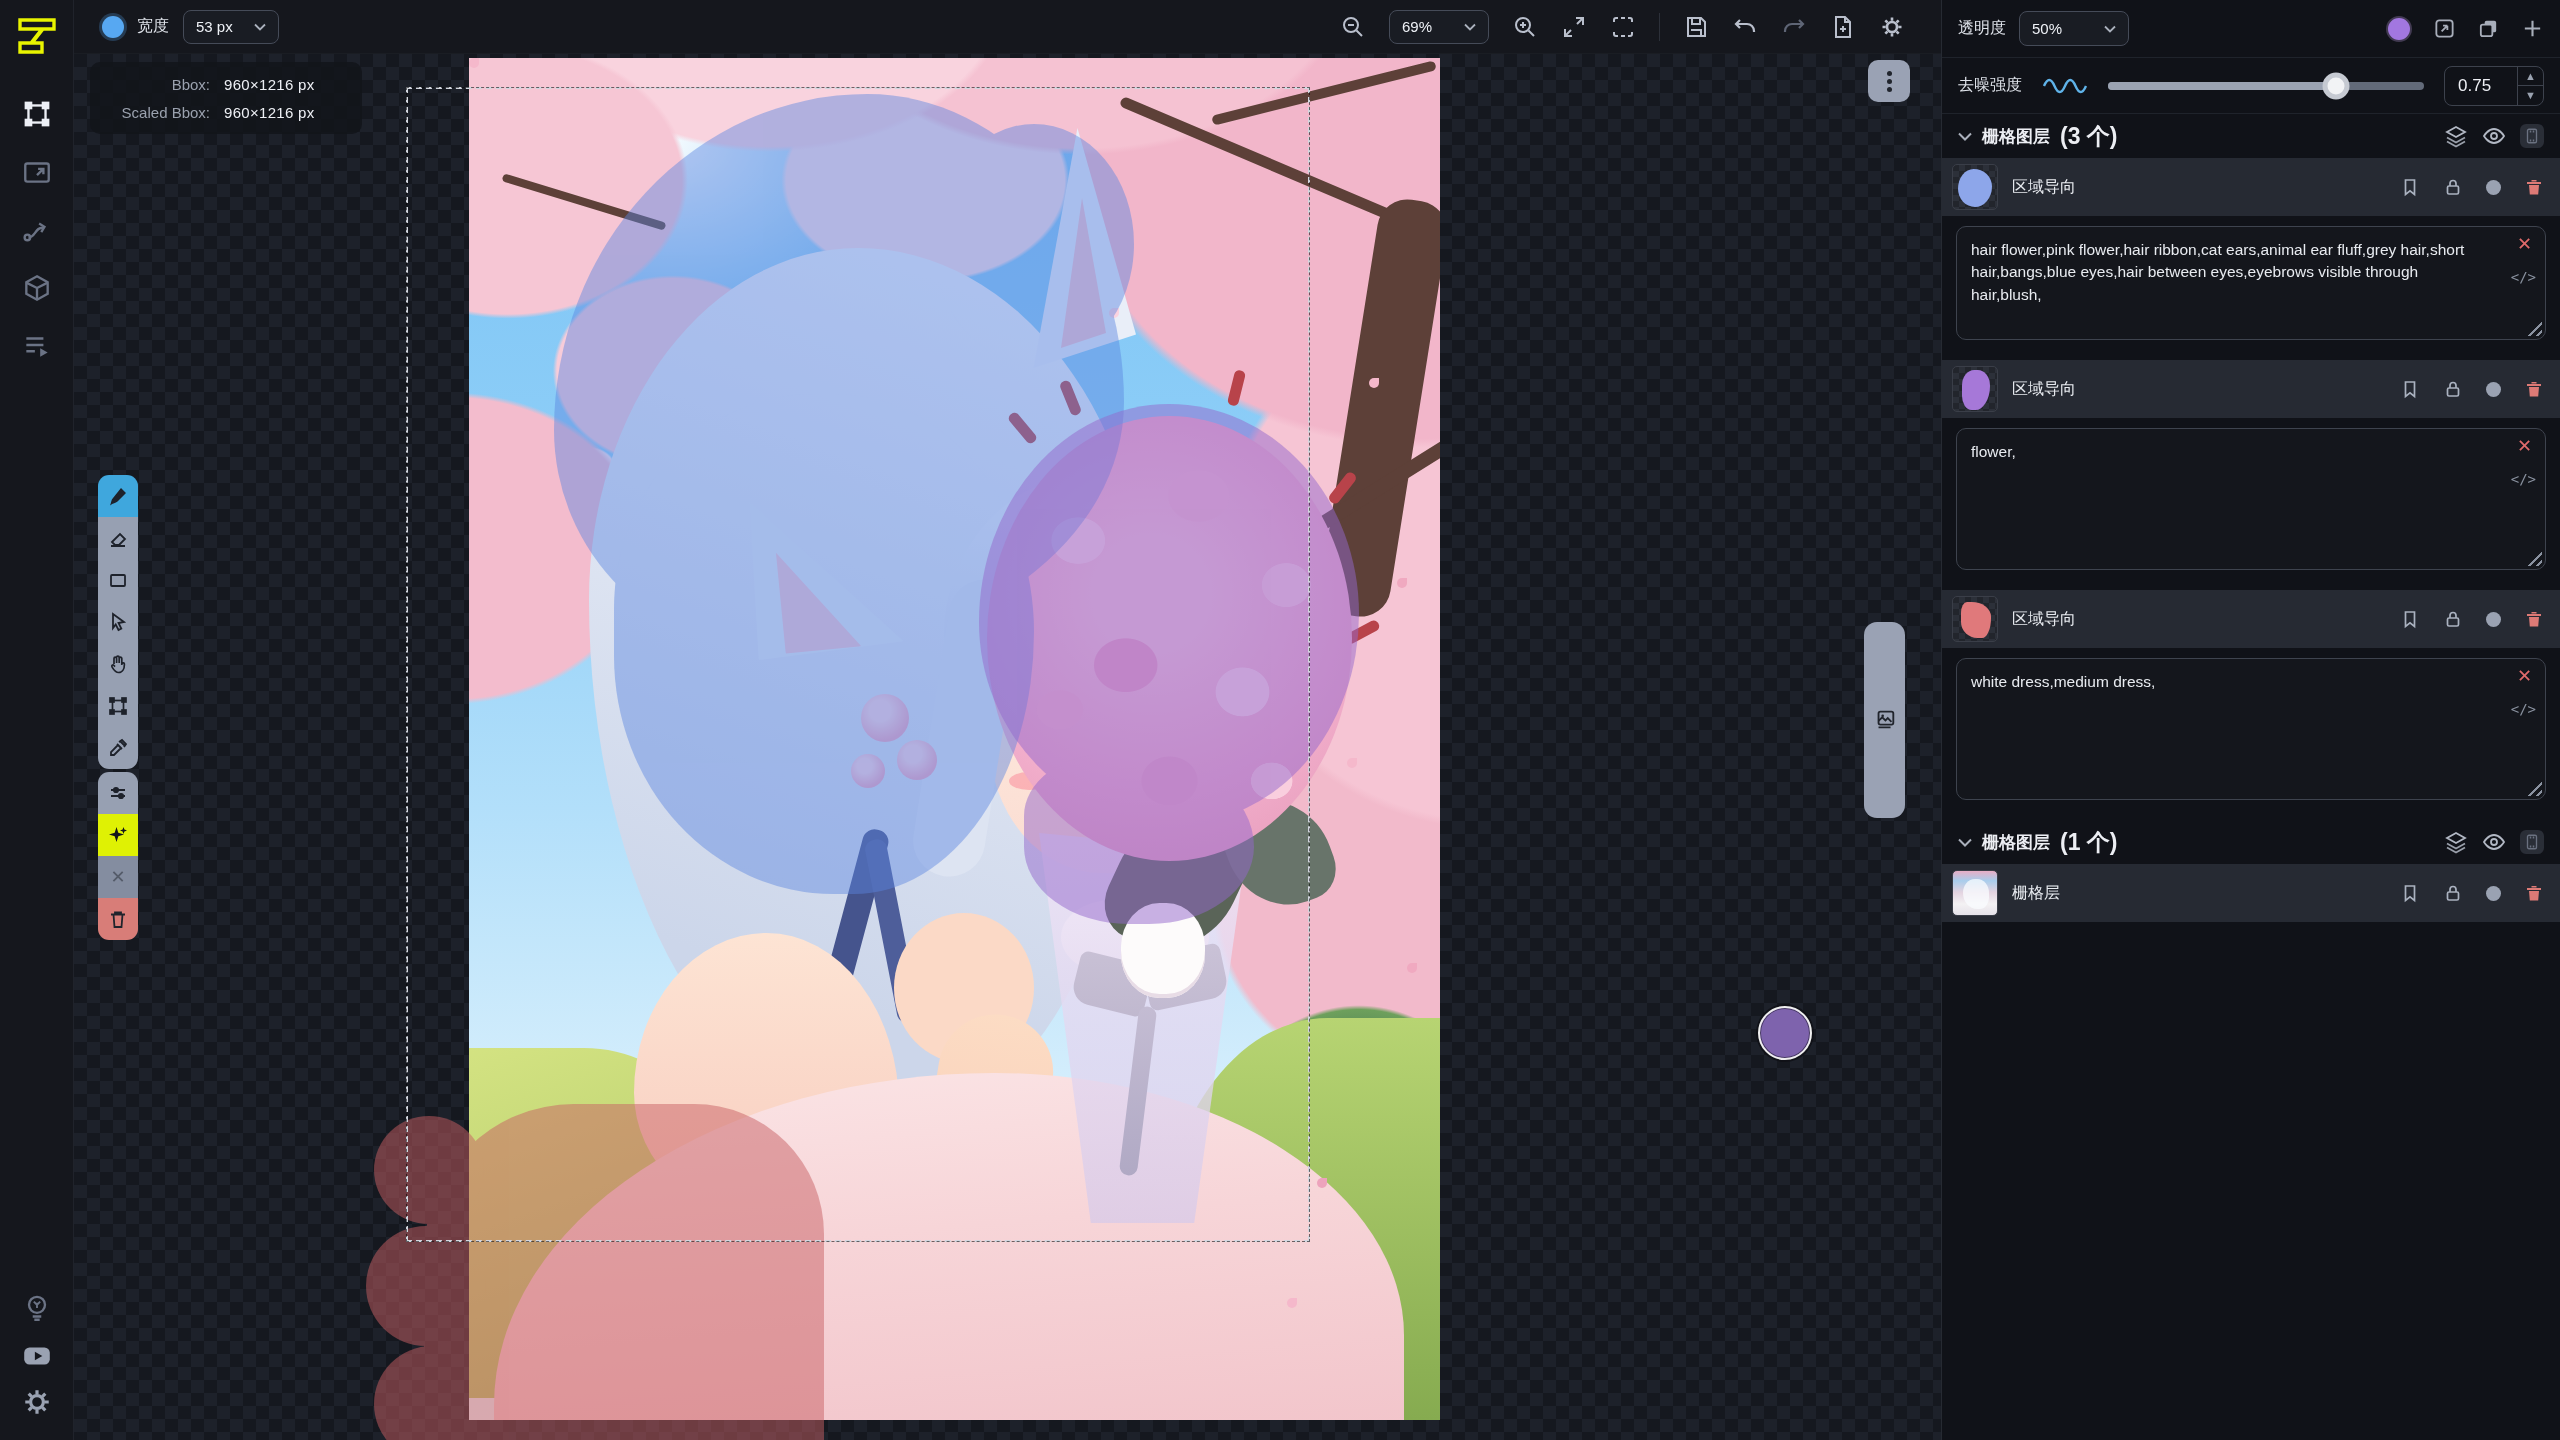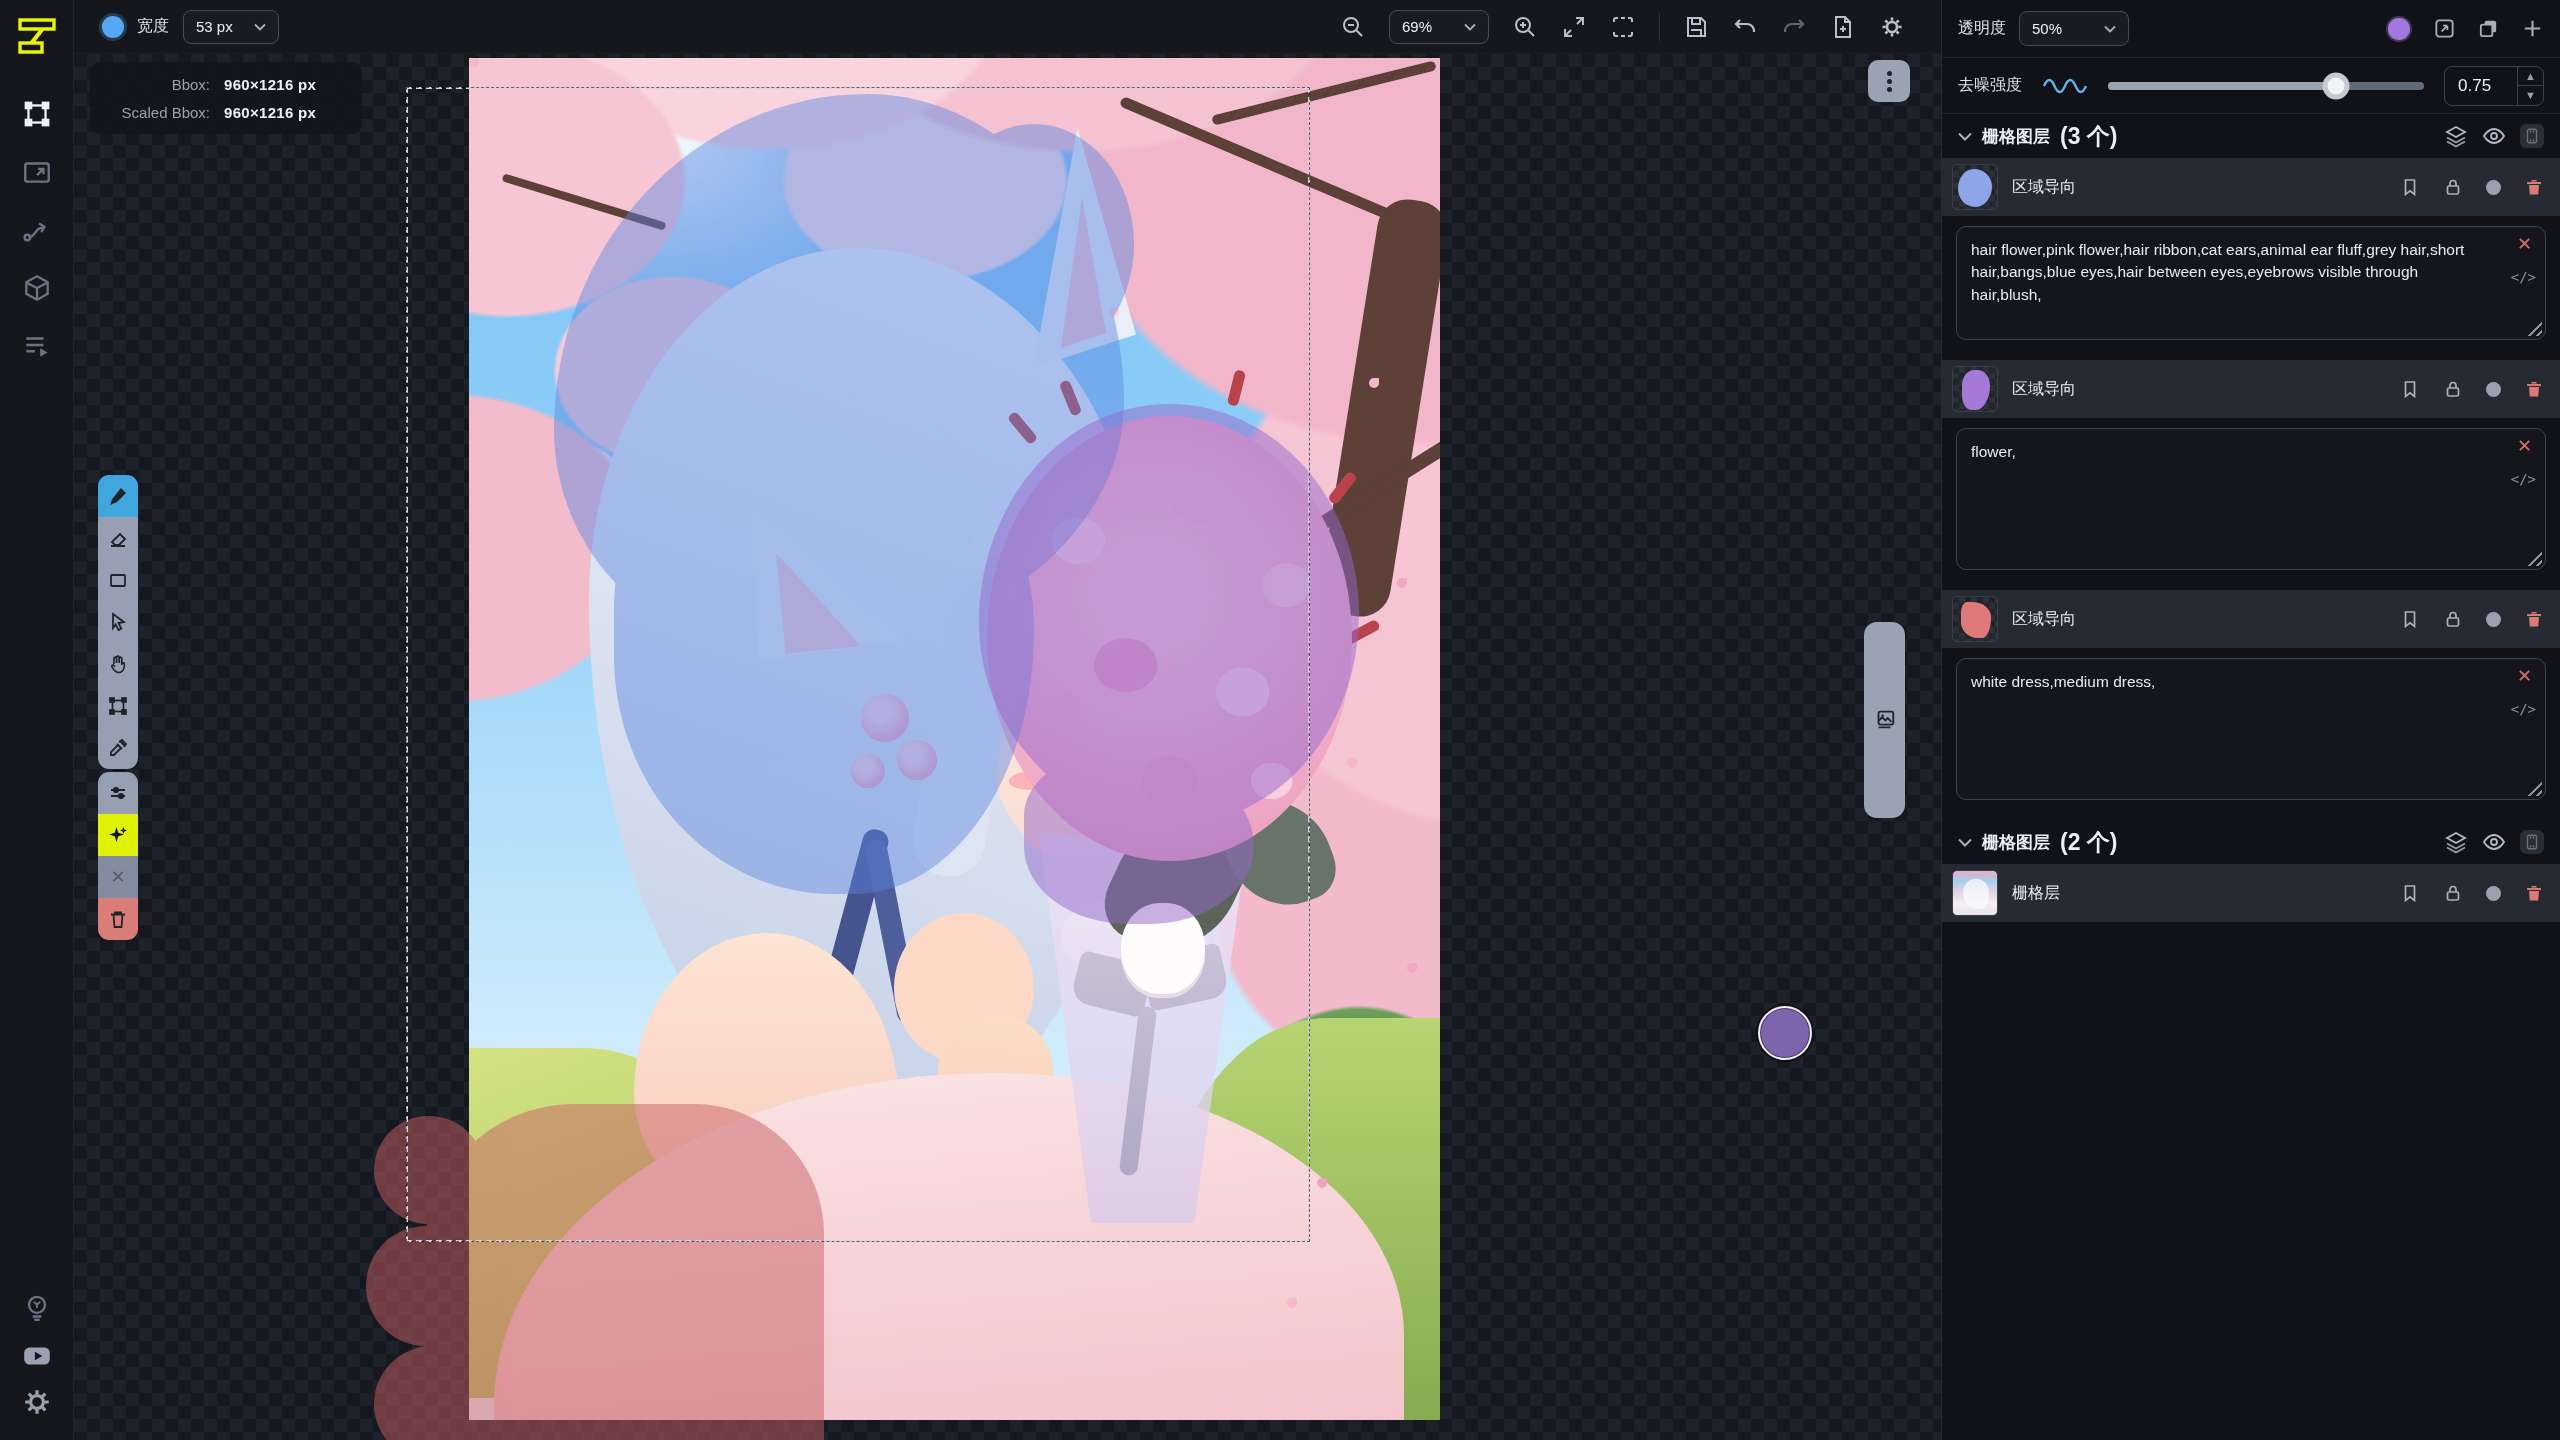--- a/index.html
+++ b/index.html
@@ -153,21 +153,21 @@
   
   #bbox-rect { position:absolute; left:332px; top:33px; width:904px; height:1155px;
     border:2px dashed #d2d6df; outline:1px dashed rgba(0,0,0,.55); outline-offset:-1px; }
 
   
   #bbox-info { position:absolute; left:16px; top:8px; width:272px; height:72px;
     background:rgba(18,20,26,.88); border-radius:10px; padding:11px 16px;
     display:grid; grid-template-columns:118px 1fr; row-gap:6px; align-items:center;
     font-size:15px; }
   #bbox-info .bl { color:#9aa1ae; text-align:right; padding-right:14px; }
-  #bbox-info .bv { color:#eef0f5; font-weight:bold; letter-spacing:.3px; }
+  #bbox-info .bv { color:#eef0f5; font-weight:normal; letter-spacing:.3px; }
 
   
   #kebab { position:absolute; left:1794px; top:6px; width:42px; height:42px; border-radius:10px;
     background:#9aa2b4; display:flex; align-items:center; justify-content:center; cursor:pointer; }
   #kebab .dots { width:5px; height:5px; border-radius:50%; background:#20242c;
     box-shadow:0 -8px 0 #20242c, 0 8px 0 #20242c; }
   #gallery-handle { position:absolute; left:1790px; top:568px; width:41px; height:196px;
     border-radius:13px; background:#9aa2b4; display:flex; align-items:center;
     justify-content:center; cursor:pointer; color:#20242c; }
   #gallery-handle svg { width:24px; height:24px; }
@@ -735,21 +735,21 @@
     <span class="pc-close">✕</span>
     <span class="pc-code">&lt;/&gt;</span>
     <div class="pc-resize"></div>
   </div>
 
   <div class="sect">
     <svg class="chevd" viewBox="0 0 14 9" fill="none" stroke="currentColor" stroke-width="2">
         <path d="M1 1.5l6 6 6-6"></path>
       </svg>
     <span class="stitle">栅格图层</span>
-    <span class="scount">(2 个)</span>
+    <span class="scount">(1 个)</span>
     <div class="sect-icons">
       <div class="sico">
         <svg viewBox="0 0 24 24" fill="none" stroke="currentColor" stroke-width="1.8">
           <path d="M12 3l9 5-9 5-9-5z"></path>
             <path d="M3 13.5l9 5 9-5M3 17.5l9 5 9-5" opacity=".85"></path>
           </svg>
       </div>
       <div class="sico">
         <svg viewBox="0 0 24 24" fill="none" stroke="currentColor" stroke-width="1.8">
           <path d="M2 12s4-7 10-7 10 7 10 7-4 7-10 7-10-7-10-7z"></path>

